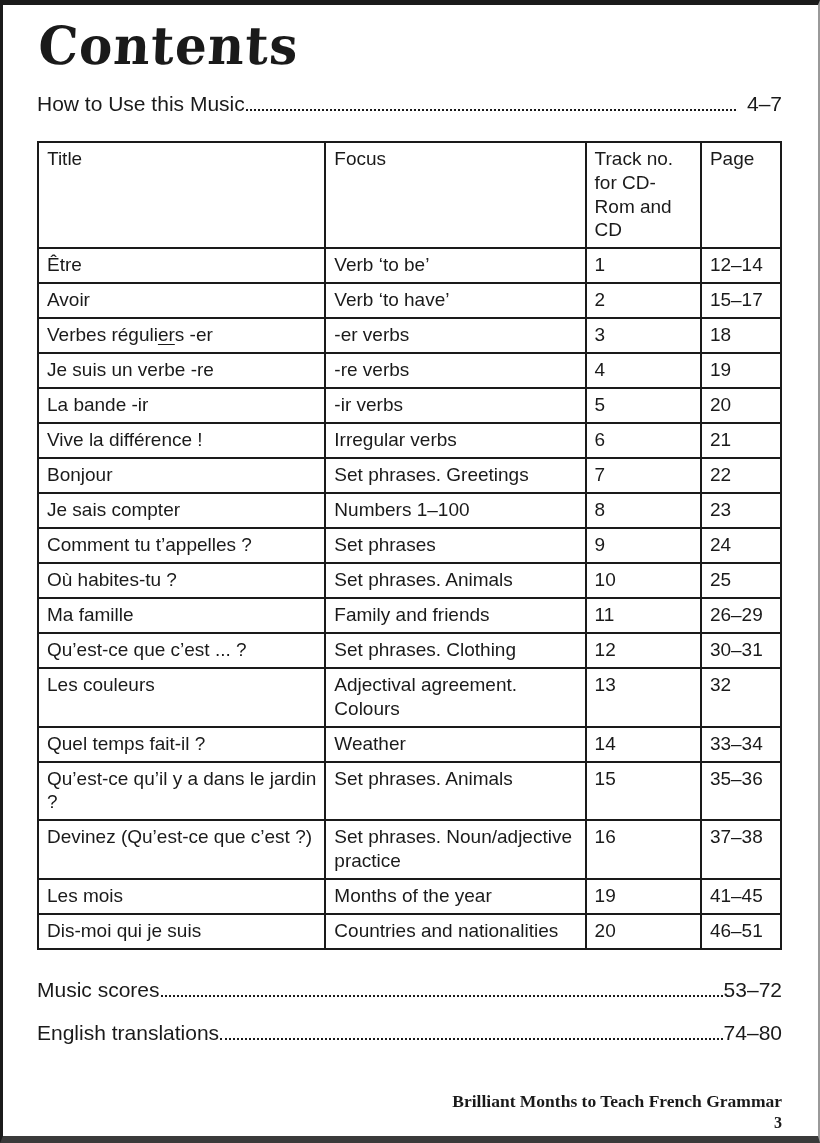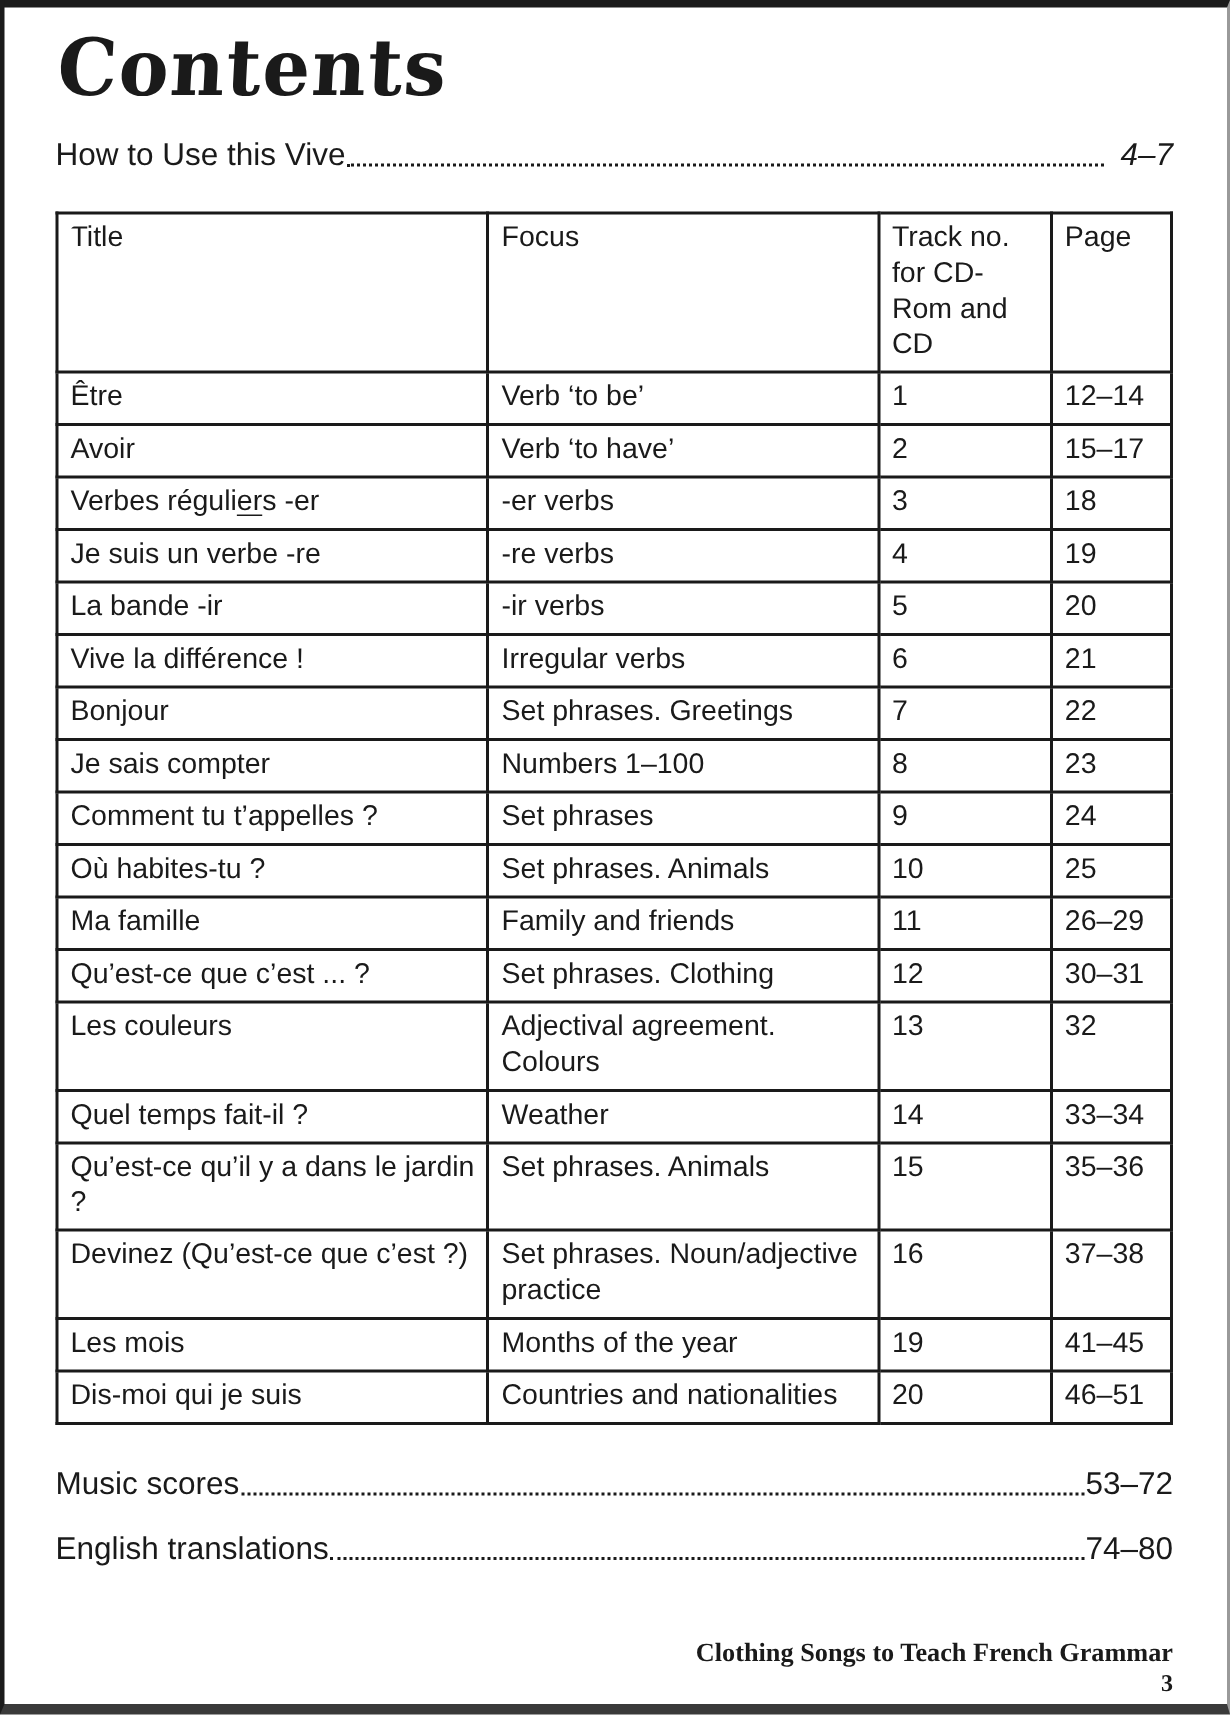--- a/index.html
+++ b/index.html
@@ -40,21 +40,21 @@
     line-height: 1.2;
   }
   .toc-line.top { margin-top: 17px; }
   .toc-line .leader {
     flex: 1 1 auto;
     border-bottom: 2.5px dotted #1a1a1a;
     margin: 0 1px 5px 1px;
     height: 0;
   }
   .toc-pages { white-space: nowrap; }
-  .toc-pages.gap { margin-left: 10px; font-style: italic; }
+  .toc-pages.gap { margin-left: 10px; }
   table.toc-table {
     margin-top: 25px;
     width: 100%;
     border-collapse: collapse;
     table-layout: fixed;
   }
   table.toc-table th, table.toc-table td {
     border: 2px solid #1a1a1a;
     font-weight: 400;
     font-size: 19px;
@@ -87,21 +87,21 @@
   .footer .page-number { font-size: 16px; line-height: 1.3; }
 </style>
 </head>
 <body>
 
 <div class="page">
 
   <h1 class="contents-title">Contents</h1>
 
   <div class="toc-line top">
-    <span class="toc-label">How to Use this Vive</span>
+    <span class="toc-label">How to Use this Music</span>
     <span class="leader"></span>
     <span class="toc-pages gap">4–7</span>
   </div>
 
   <table class="toc-table">
     <thead>
       <tr>
         <th class="col-title">Title</th>
         <th class="col-focus">Focus</th>
         <th class="col-track">Track no. for CD-Rom and CD</th>
@@ -227,17 +227,17 @@
       <span class="toc-pages">53–72</span>
     </div>
     <div class="toc-line">
       <span class="toc-label">English translations</span>
       <span class="leader"></span>
       <span class="toc-pages">74–80</span>
     </div>
   </div>
 
   <div class="footer">
-    <div class="book-title">Clothing Songs to Teach French Grammar</div>
+    <div class="book-title">Brilliant Months to Teach French Grammar</div>
     <div class="page-number">3</div>
   </div>
 
 </div>
 
 </body></html>

